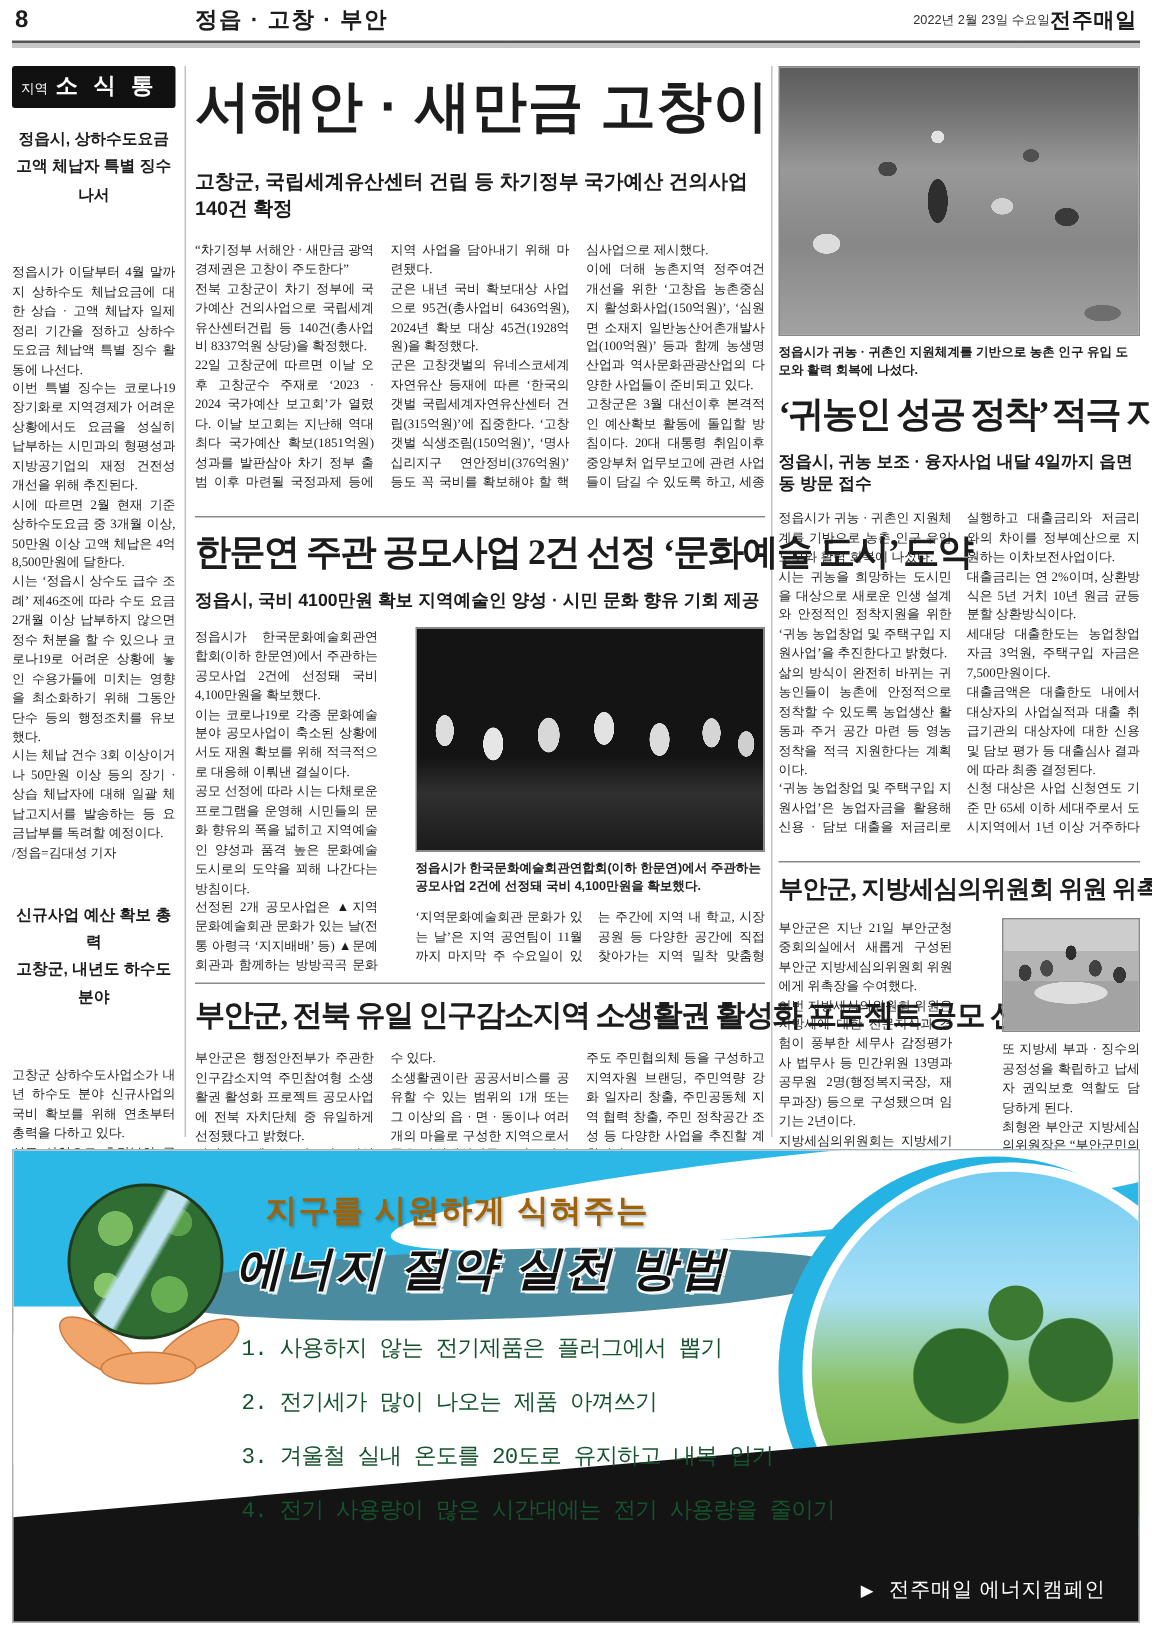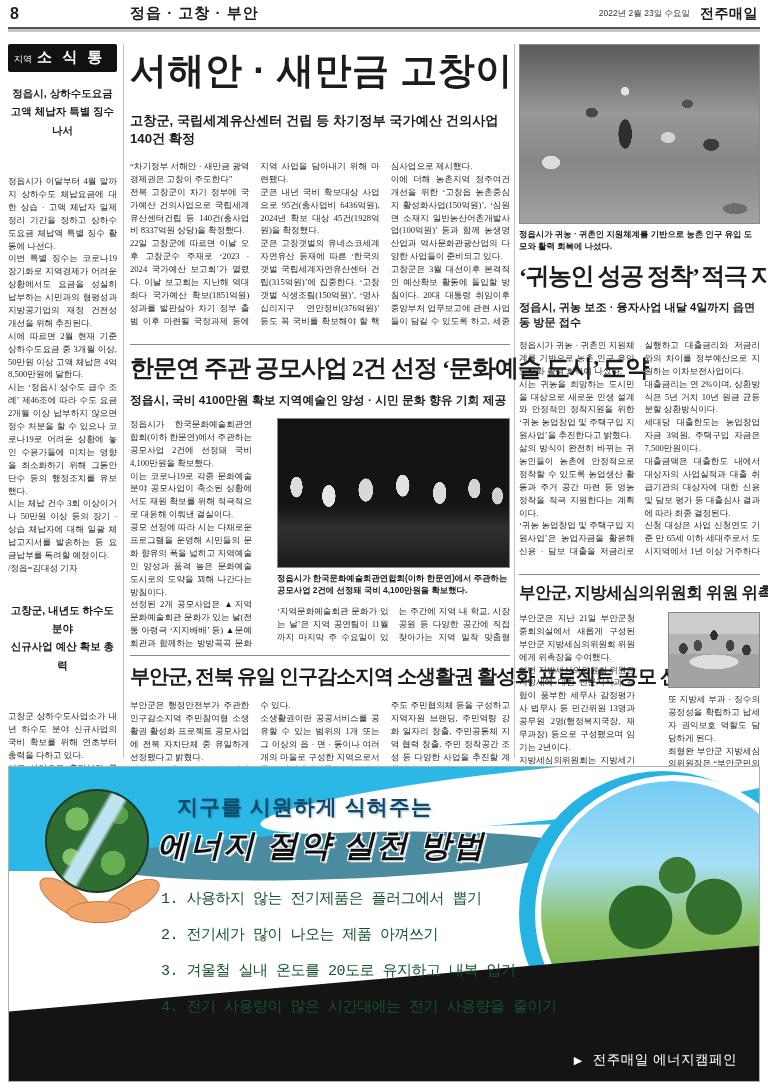--- a/index.html
+++ b/index.html
@@ -5,21 +5,21 @@
   * { margin:0; padding:0; box-sizing:border-box; }
   html,body { background:#e8e8e8; }
   .page { position:relative; width:768px; height:1088px; background:#fff; margin:0 auto;
           font-family:"Liberation Serif", serif; color:#1c1c1c; overflow:hidden; }
 
   
   .hdr { position:absolute; top:3px; left:10px; right:10px; height:21px;
          display:flex; align-items:center; font-family:"Liberation Sans", sans-serif; }
   .hdr .pageno { font-size:16px; font-weight:700; width:120px; }
   .hdr .section { flex:1; text-align:left; font-size:15px; font-weight:800; letter-spacing:1px; }
-  .hdr .right { width:200px; display:flex; justify-content:flex-end; align-items:center; gap:10px; }
+  .hdr .right { width:200px; display:flex; justify-content:flex-end; align-items:center; gap:0; }
   .hdr .date { font-size:8.5px; color:#333; }
   .hdr .masthead { font-size:14px; font-weight:900; letter-spacing:0.5px; }
   .hdr-rule { position:absolute; top:27px; left:8px; right:8px; height:5px;
               background:linear-gradient(#555 0 1.5px, #c6c6c6 1.5px 100%); }
 
   
   .vline { position:absolute; top:44px; height:714px; width:1px; background:#c2c2c2; }
 
   
   .sidebar { position:absolute; left:8px; top:44px; width:109px; }
@@ -139,21 +139,21 @@
       radial-gradient(circle 15px at 72% 24%, #5aa04a 0 60%, transparent 62%),
       radial-gradient(circle 20px at 66% 72%, #67ad52 0 60%, transparent 62%),
       radial-gradient(circle 14px at 24% 66%, #86c469 0 60%, transparent 62%),
       #2f6d33; }
   .bn-hand { position:absolute; width:62px; height:26px; background:#f2a56b;
              border:1.5px solid #c97b3f; border-radius:50% 60% 50% 60%; }
   .bn-hand.l { left:-2px; top:96px; transform:rotate(32deg); }
   .bn-hand.r { right:-2px; top:96px; transform:rotate(-32deg); }
   .bn-palm { position:absolute; left:30px; top:112px; width:64px; height:22px;
              background:#f2a56b; border:1.5px solid #c97b3f; border-radius:50%; }
-  .bn-t1 { position:absolute; left:168px; top:26px; font-size:21px; font-weight:800; color:#0c4a6e;
+  .bn-t1 { position:absolute; left:168px; top:26px; font-size:21px; font-weight:800; color:#a16207;
            letter-spacing:1px; text-shadow:1px 1px 2px rgba(0,60,90,.35); }
   .bn-t2 { position:absolute; left:148px; top:58px; font-size:31px; font-weight:800; color:#111;
            letter-spacing:2px; font-style:italic;
            text-shadow:-1px -1px 0 #fff, 1px -1px 0 #fff, -1px 1px 0 #fff, 2px 2px 0 rgba(255,255,255,.85); }
   .bn-list { position:absolute; left:152px; top:122px; width:400px; }
   .bn-item { font-size:15px; color:#14532d; letter-spacing:-0.5px; margin-bottom:17px;font-family:Liberation Mono, monospace; }
   .bn-campaign { position:absolute; right:22px; bottom:12px; color:#fff; font-size:13.5px;
                  display:flex; align-items:center; gap:10px; letter-spacing:0.5px; }
   .bn-campaign .arrow { font-size:11px; }
 </style>
@@ -191,22 +191,22 @@
 시에 따르면 2월 현재 기준 상하수도요금 중 3개월 이상, 50만원 이상 고액 체납은 4억8,500만원에 달한다.
 시는 ‘정읍시 상수도 급수 조례’ 제46조에 따라 수도 요금 2개월 이상 납부하지 않으면 정수 처분을 할 수 있으나 코로나19로 어려운 상황에 놓인 수용가들에 미치는 영향을 최소화하기 위해 그동안 단수 등의 행정조치를 유보했다.
 시는 체납 건수 3회 이상이거나 50만원 이상 등의 장기 · 상습 체납자에 대해 일괄 체납고지서를 발송하는 등 요금납부를 독려할 예정이다.
 /정읍=김대성 기자</div>
     </div>
 
     <div class="sb-gap"></div>
 
     <div>
       <div class="sb-title">
+        <div>신규사업 예산 확보 총력</div>
         <div>고창군, 내년도 하수도 분야</div>
-        <div>신규사업 예산 확보 총력</div>
       </div>
       <div class="sb-body">고창군 상하수도사업소가 내년 하수도 분야 신규사업의 국비 확보를 위해 연초부터 총력을 다하고 있다.
 신규 사업으로 흥덕부안 공공하수처리시설 증설사업(100억원), 공음 하수관로 정비사업(89억원), 고창처리구역 3단계 하수관로 정비사업(58억원), 고수 하수관로 정비사업(132억원), 무장 하수관로 정비사업(44억원) 등 총사업비 423억원 규모의 사업이 신규 반영될 수 있도록 환경부 등 유관기관을 방문하며 선제적으로 대응하고 있다.
 고창군청 김군선 상하수도사업소장은 “연초부터 환경부를 비롯한 관련 중앙부처에 방문해 사업의 필요성과 당위성을 설명하는 등 노력하고 있다”며 “앞으로도 국가 예산 확보를 위해 최선을 다하겠다”고 밝혔다.
 /고창=김평식 기자</div>
     </div>
   </div>
 
   <div class="main">
     <div class="lead-h1">서해안 · 새만금 고창이 주도</div>

